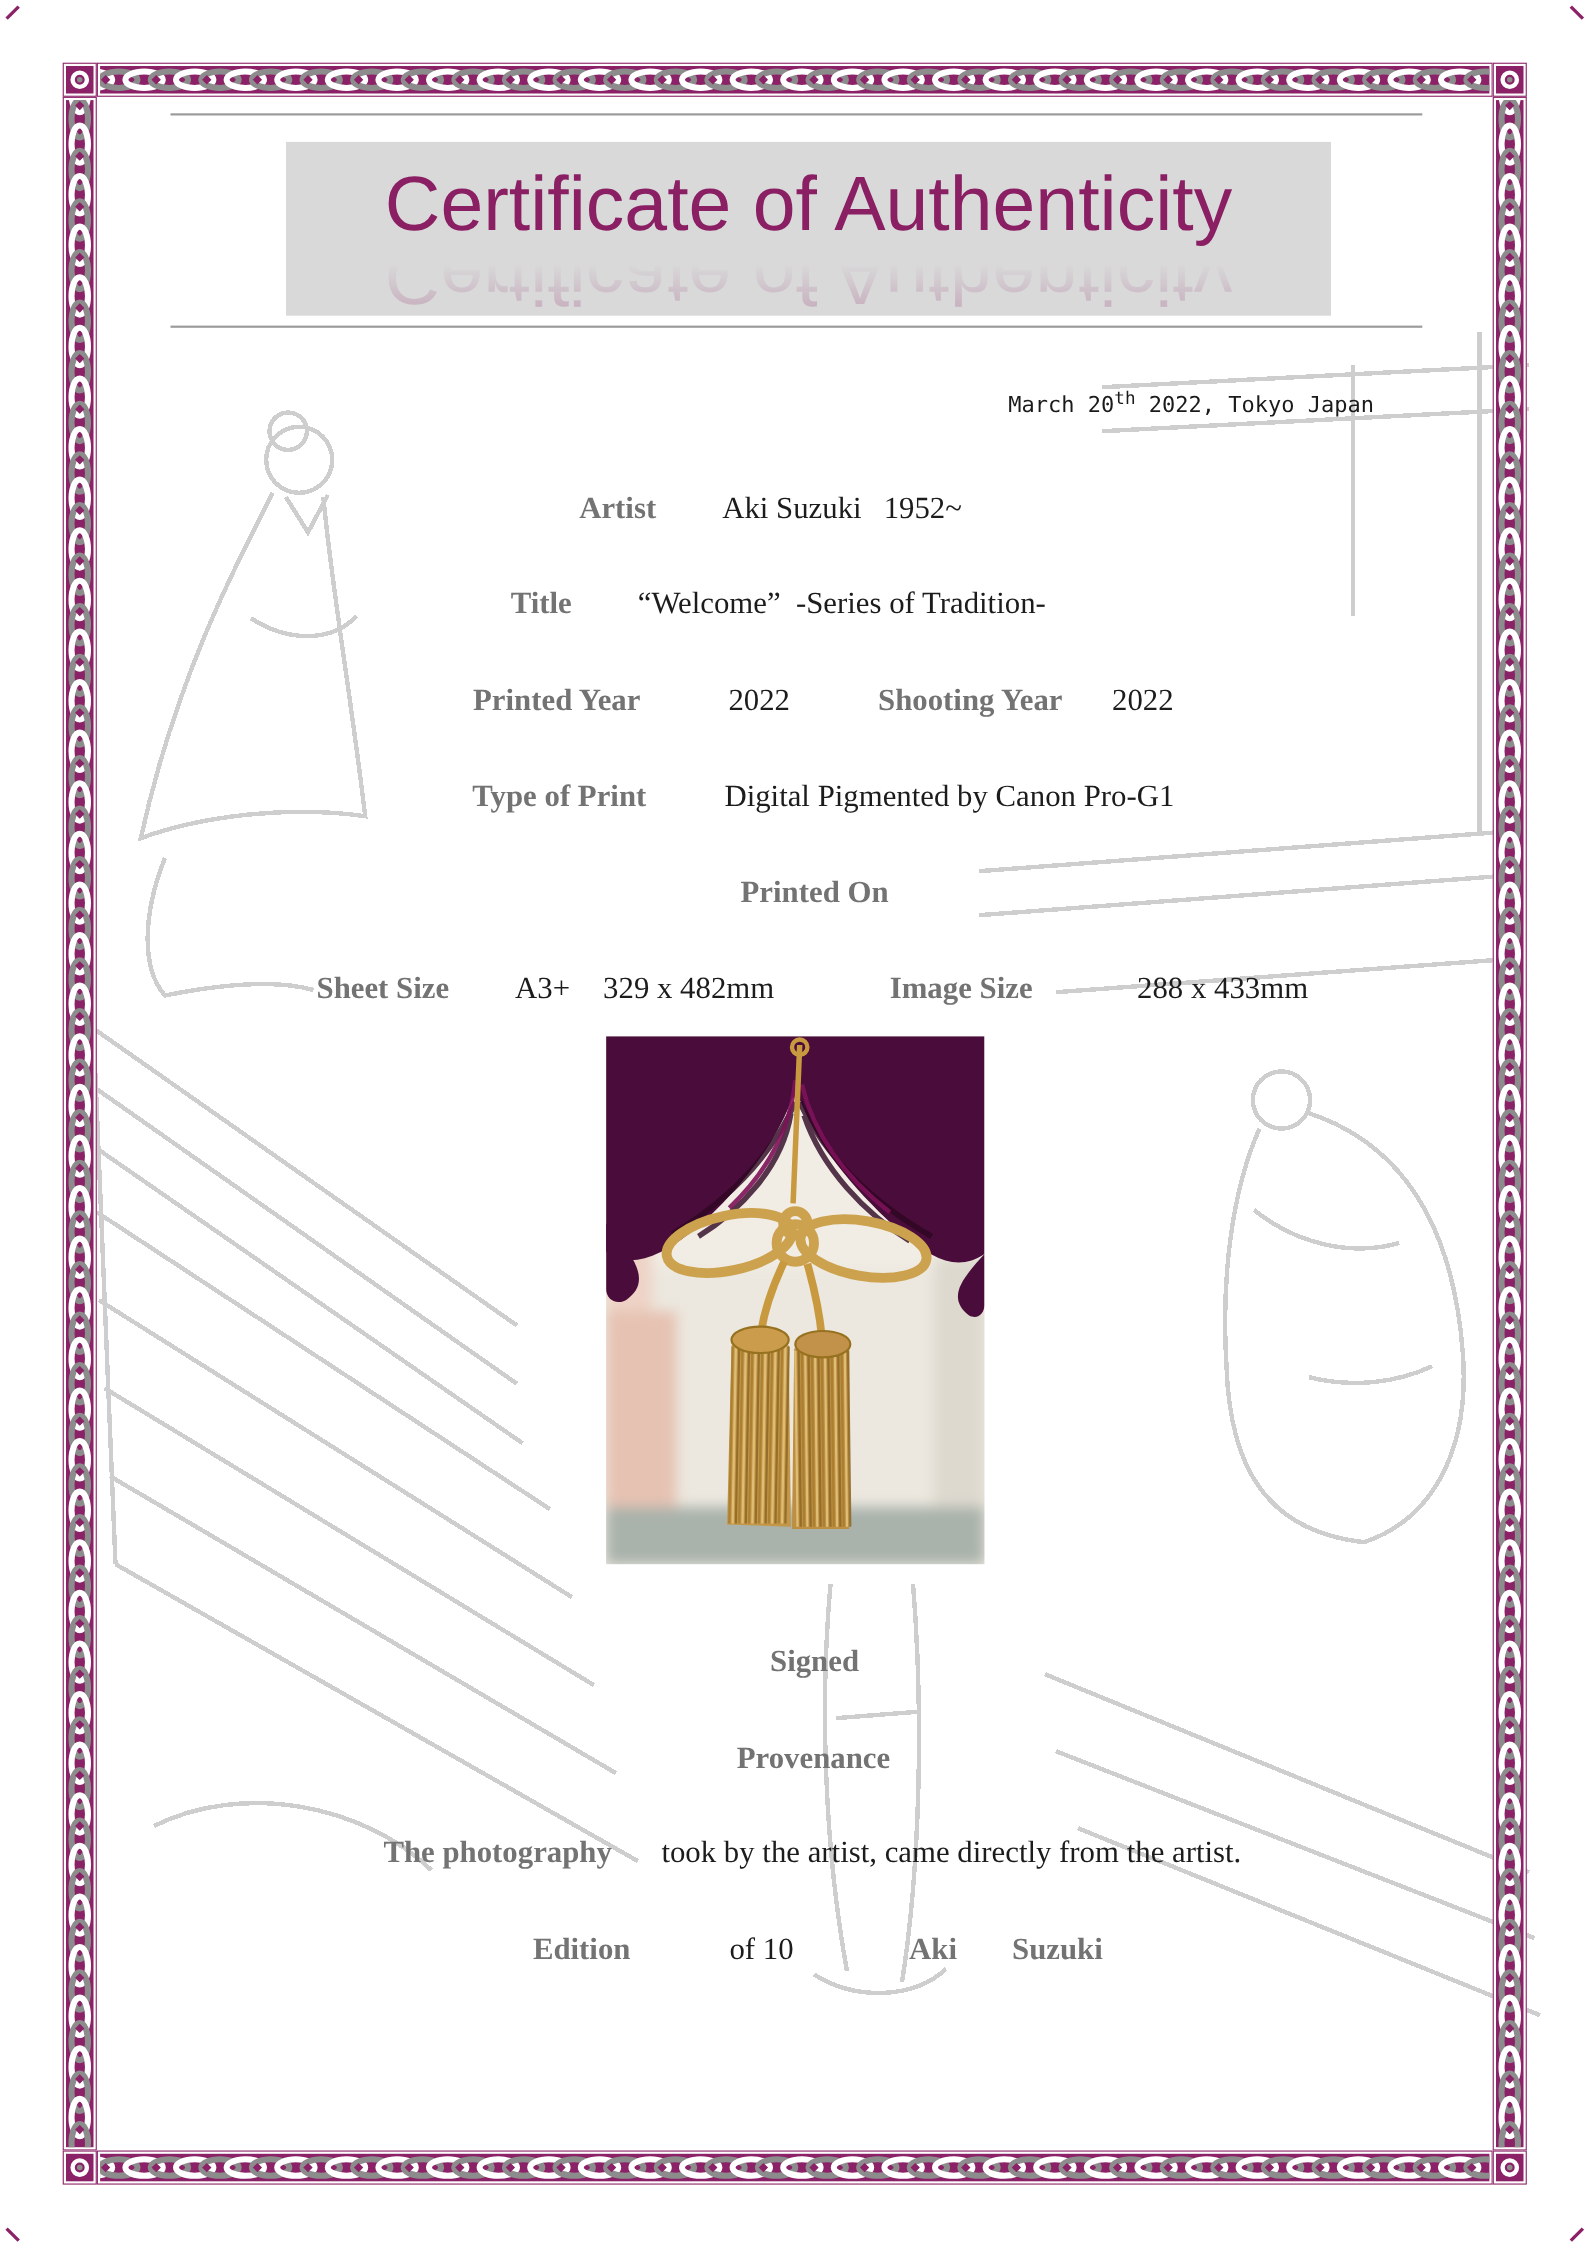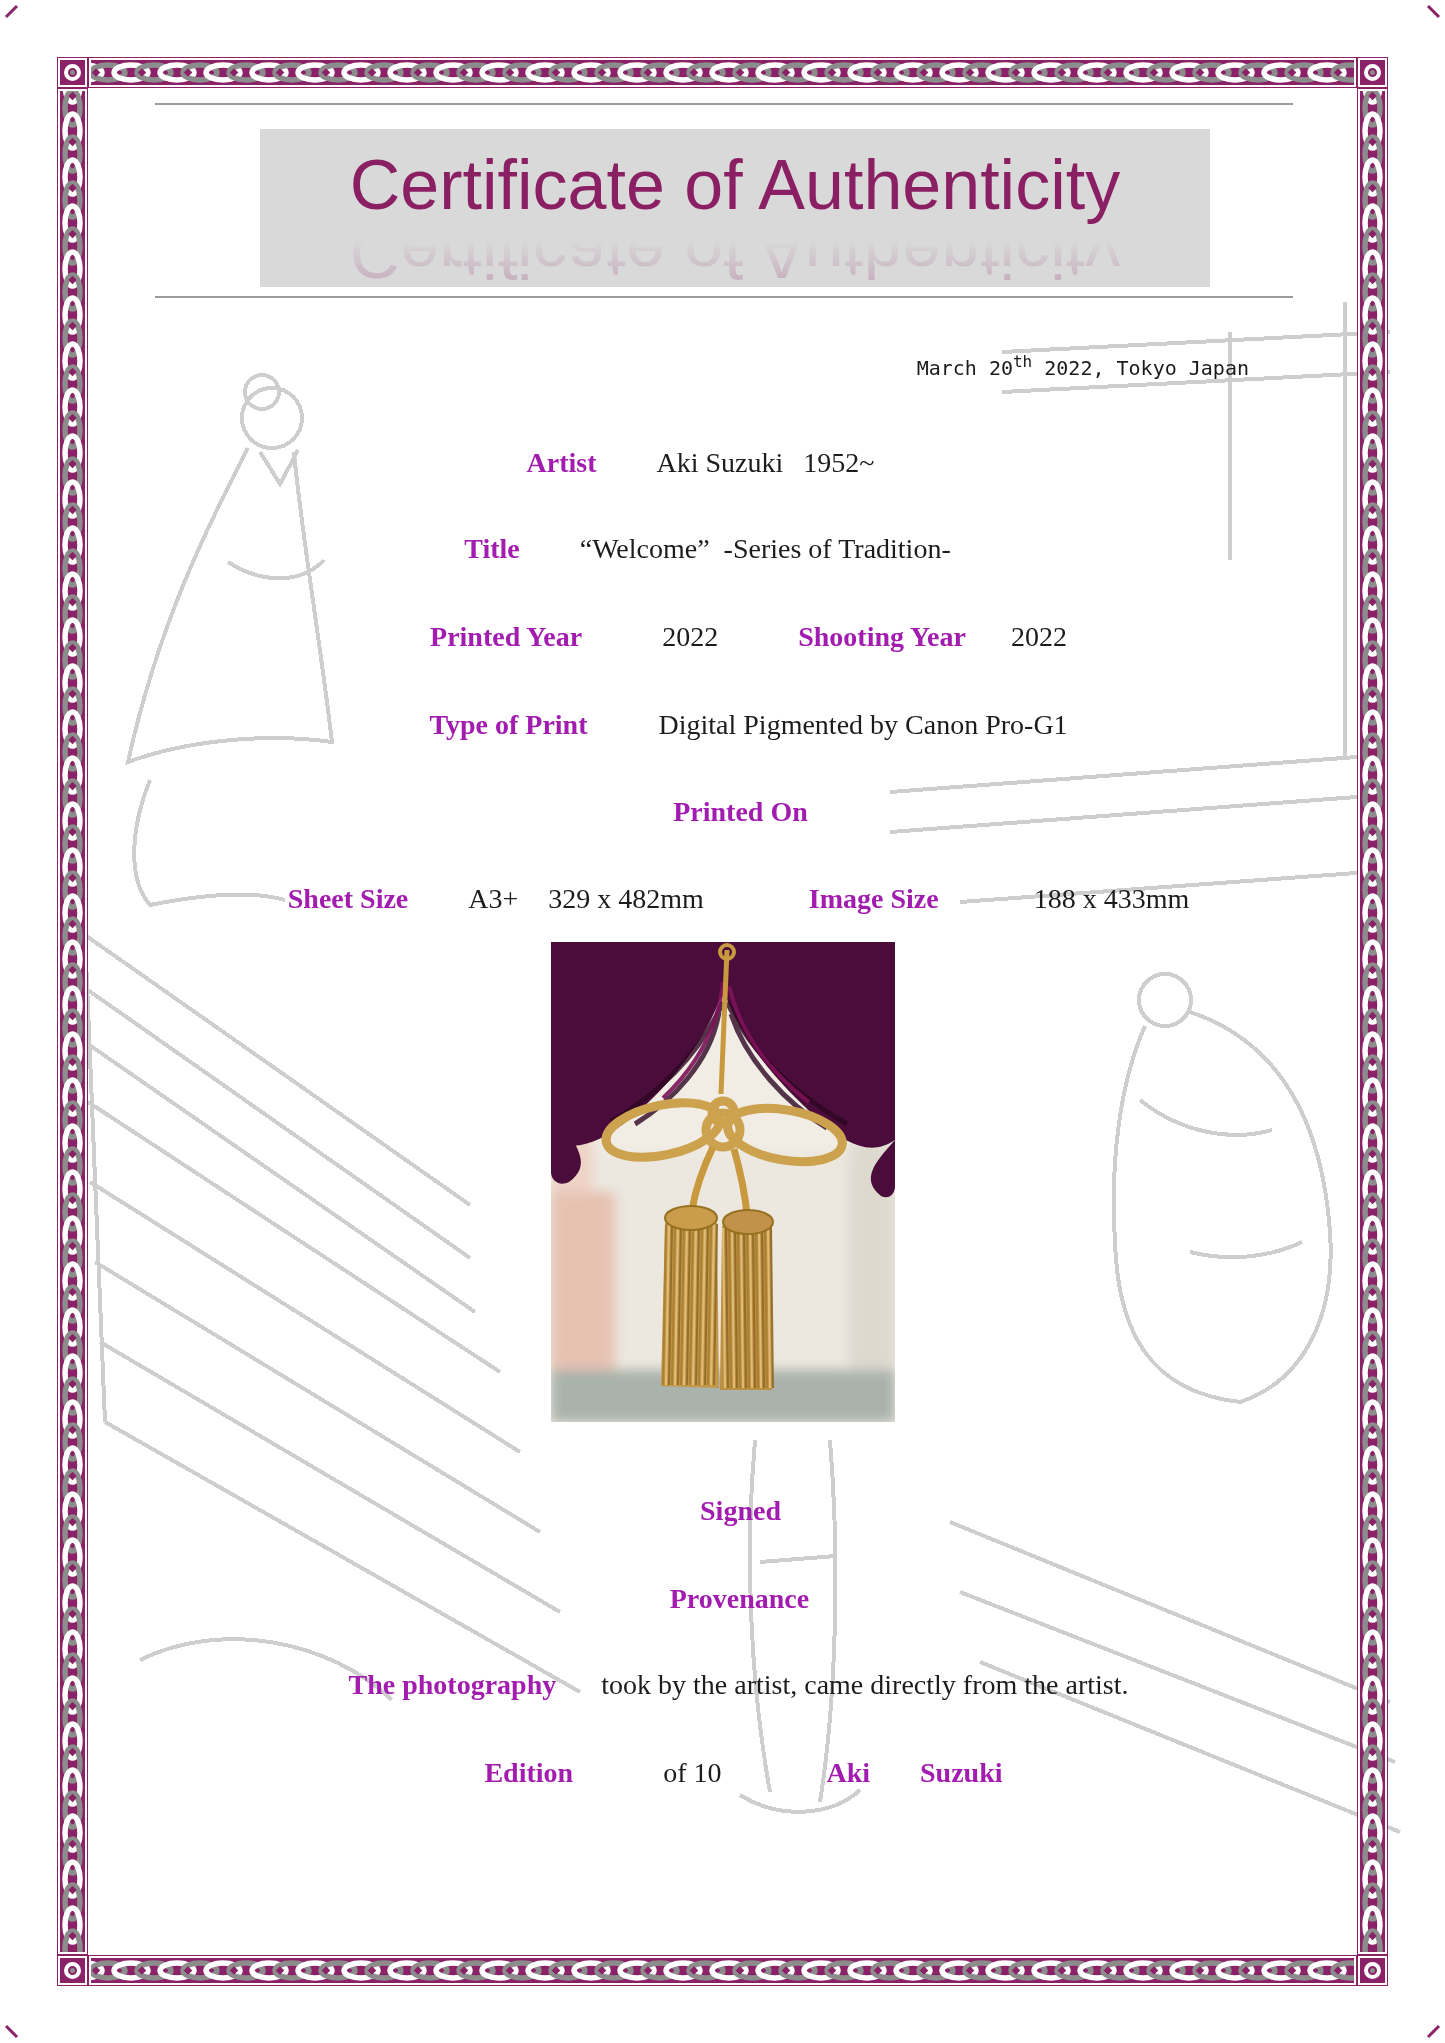--- a/index.html
+++ b/index.html
@@ -42,21 +42,21 @@
 
   
   .date-line{position:absolute;top:352px;right:196px;z-index:5;
      font-family:"DejaVu Sans Mono","Liberation Mono",monospace;
      font-size:20px;color:#1a1a1a;white-space:pre;}
   .date-line sup{font-size:16px;}
   .row{position:absolute;left:0;width:100%;display:flex;justify-content:center;
        align-items:baseline;z-index:5;font-size:28px;line-height:34px;
        transform:translateX(var(--tx,0px));}
   .row span{white-space:pre;}
-  .lab{font-weight:bold;color:#a21caf;}
+  .lab{font-weight:bold;color:#737373;}
   .val{color:#1c1c1c;}
   .g20{margin-left:20px;}.g30{margin-left:30px;}.g45{margin-left:45px;}
   .g50{margin-left:50px;}.g60{margin-left:60px;}.g65{margin-left:71px;}
   .g80{margin-left:80px;}.g90{margin-left:90px;}.g95{margin-left:95px;}
   .g105{margin-left:105px;}
   #row-artist{top:446px;--tx:-22px;}
   #row-title{top:532px;--tx:-15px;}
   #row-years{top:620px;--tx:26px;}
   #row-type{top:708px;--tx:26px;}
   #row-paper{top:795px;--tx:18px;}
@@ -617,21 +617,21 @@
 
 <div class="row" id="row-paper">
   <span class="lab">Printed On</span>
 </div>
 
 <div class="row" id="row-sizes">
   <span class="lab">Sheet Size</span>
   <span class="val g60">A3+</span>
   <span class="val g30">329 x 482mm</span>
   <span class="lab g105">Image Size</span>
-  <span class="val g95">188 x 433mm</span>
+  <span class="val g95">288 x 433mm</span>
 </div>
 
 <svg id="photo" viewBox="0 0 344 480">
   <defs>
     <filter id="soft" x="-20%" y="-20%" width="140%" height="140%">
       <feGaussianBlur stdDeviation="6"></feGaussianBlur>
     </filter>
   </defs>
   <rect width="344" height="480" fill="#ece8df"></rect>
   <g filter="url(#soft)">

